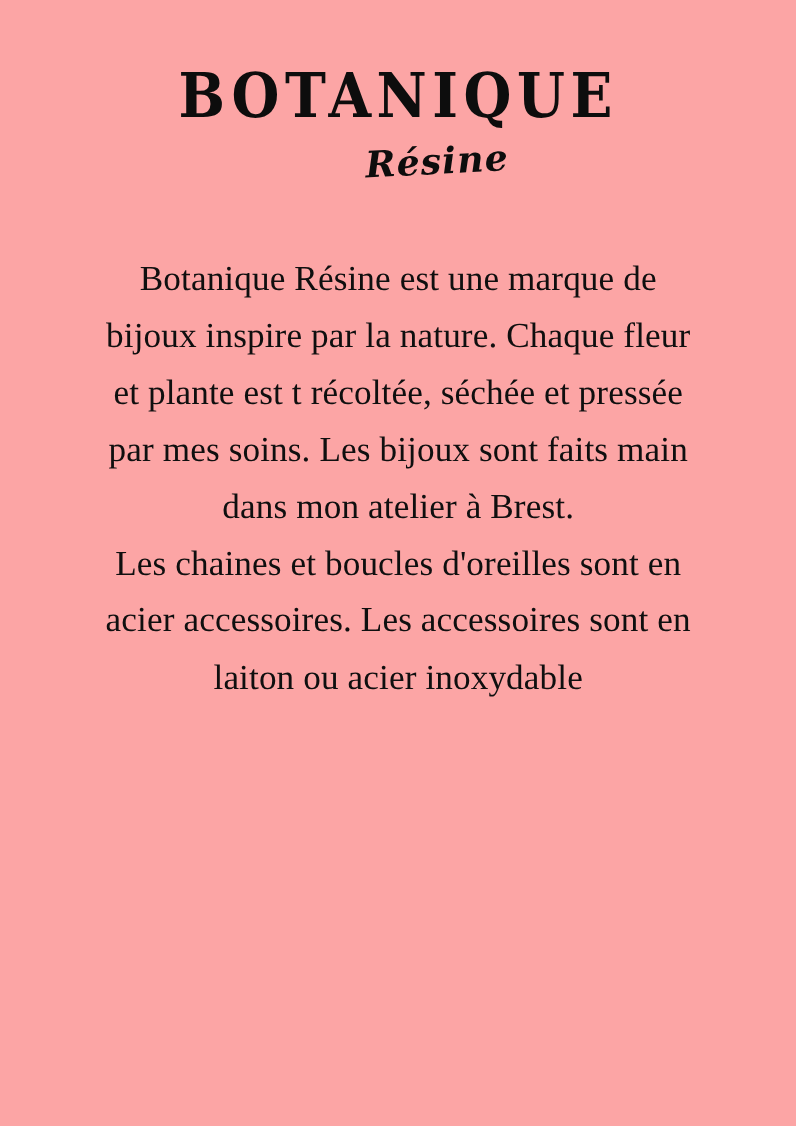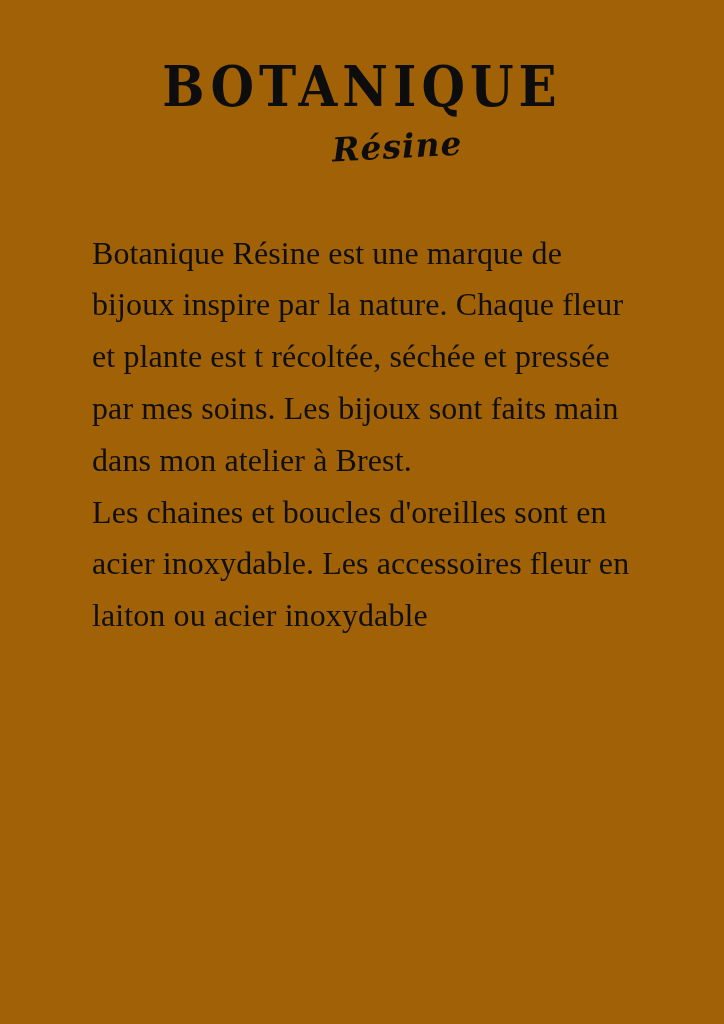--- a/index.html
+++ b/index.html
@@ -14,21 +14,21 @@
     color: #111111;
     overflow: hidden;
   }
   .page {
     width: 724px;
     height: 1024px;
     box-sizing: border-box;
     display: flex;
     flex-direction: column;
     align-items: center;
-    background: #a16207;
+    background: #fca5a5;
   }
   .brand-block {
     margin-top: 58px;
     text-align: center;
     width: 100%;
   }
   .brand-main {
     font-family: "DejaVu Serif", serif;
     font-weight: 700;
     font-size: 50px;
@@ -50,20 +50,21 @@
     font-weight: 700;
     font-size: 33px;
     color: #0d0d0d;
     letter-spacing: 1px;
     display: inline-block;
     transform: rotate(-3deg);
   }
   .body-copy {
     margin-top: 62px;
     width: 540px;
+    text-align: center;
     font-family: "Liberation Serif", serif;
     font-size: 32px;
     line-height: 1.62;
     color: #0f0f0f;
     letter-spacing: 0.1px;
   }
   .para {
     margin: 0;
   }
   .para + .para {
@@ -77,16 +78,16 @@
 
   <div class="brand-block">
     <div class="brand-main">BOTANIQUE</div>
     <div class="brand-script-wrap">
       <span class="brand-script">Résine</span>
     </div>
   </div>
 
   <div class="body-copy">
     <p class="para">Botanique Résine est une marque de bijoux inspire par la nature. Chaque fleur et plante est t récoltée, séchée et pressée par mes soins. Les bijoux sont faits main dans mon atelier à Brest.</p>
-    <p class="para">Les chaines et boucles d'oreilles sont en acier inoxydable. Les accessoires fleur en laiton ou acier inoxydable</p>
+    <p class="para">Les chaines et boucles d'oreilles sont en acier accessoires. Les accessoires sont en laiton ou acier inoxydable</p>
   </div>
 
 </div>
 
 </body></html>

